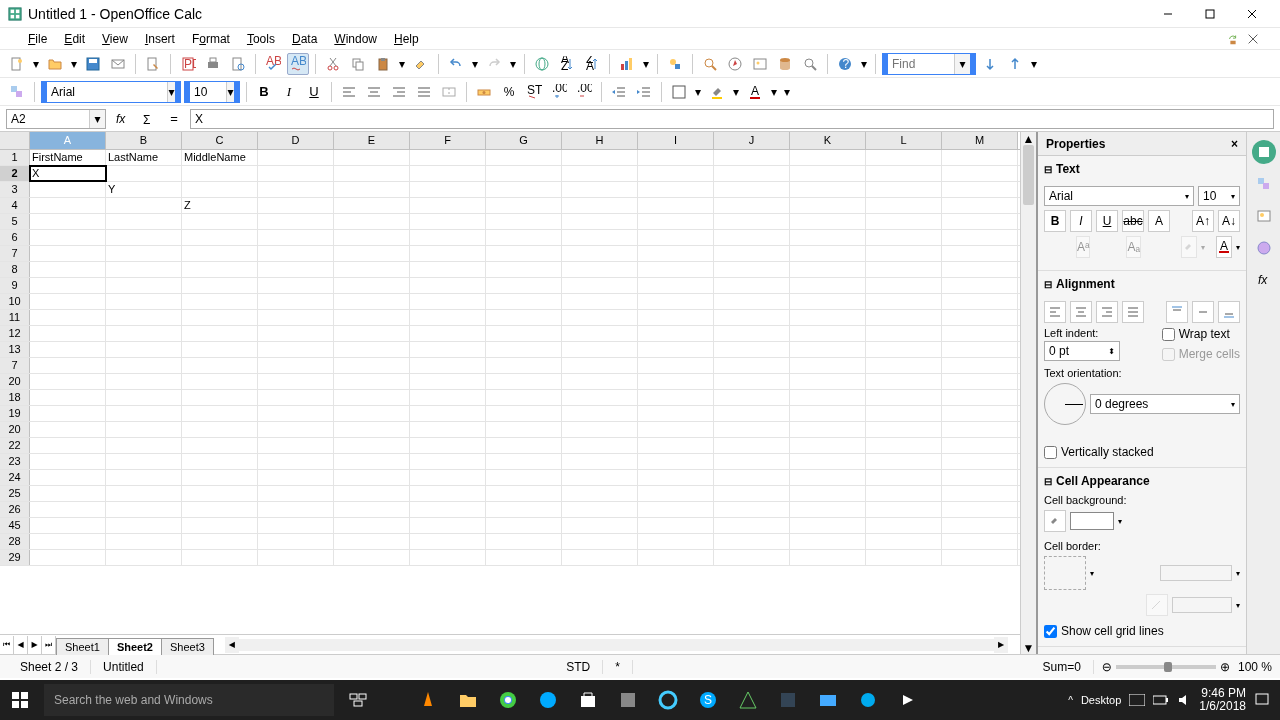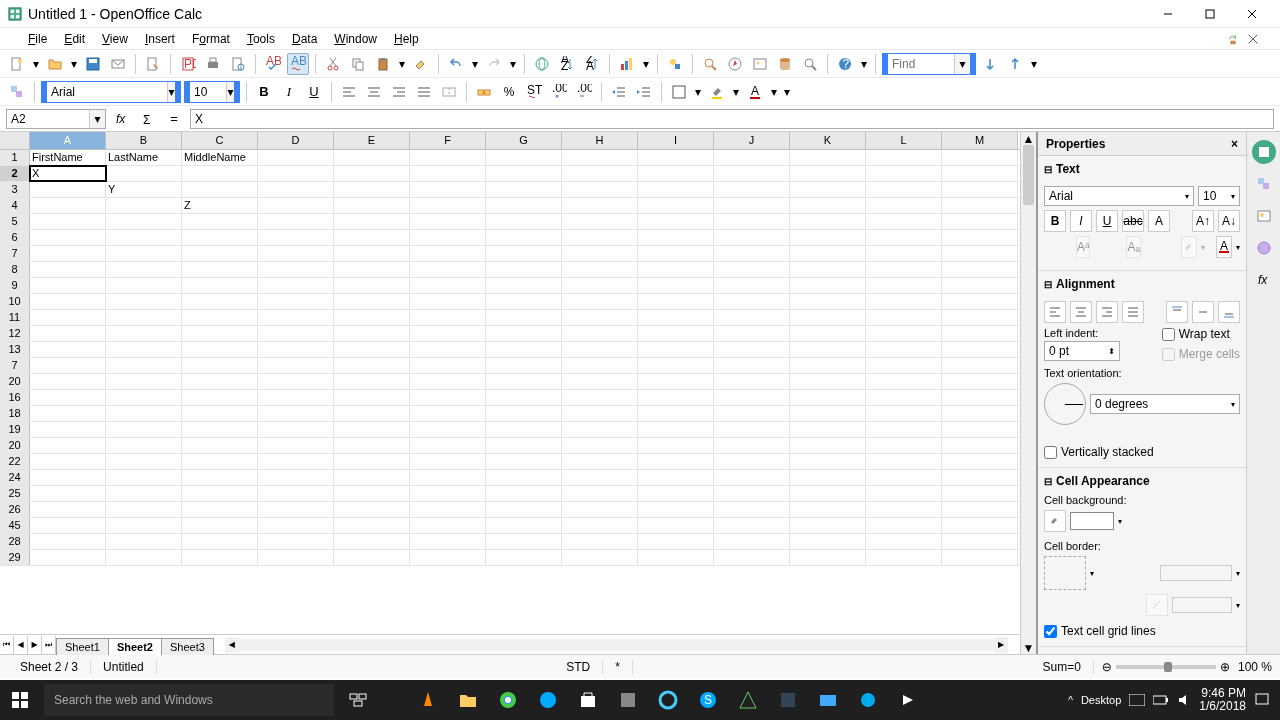--- a/index.html
+++ b/index.html
@@ -763,36 +763,20 @@
           <div class="cell"></div>
           <div class="cell"></div>
           <div class="cell"></div>
           <div class="cell"></div>
           <div class="cell"></div>
           <div class="cell"></div>
           <div class="cell"></div>
           <div class="cell"></div>
         </div>
         <div class="gridrow">
-          <div class="rowhead">16</div>
-          <div class="cell"></div>
-          <div class="cell"></div>
-          <div class="cell"></div>
-          <div class="cell"></div>
-          <div class="cell"></div>
-          <div class="cell"></div>
-          <div class="cell"></div>
-          <div class="cell"></div>
-          <div class="cell"></div>
-          <div class="cell"></div>
-          <div class="cell"></div>
-          <div class="cell"></div>
-          <div class="cell"></div>
-        </div>
-        <div class="gridrow">
           <div class="rowhead">18</div>
           <div class="cell"></div>
           <div class="cell"></div>
           <div class="cell"></div>
           <div class="cell"></div>
           <div class="cell"></div>
           <div class="cell"></div>
           <div class="cell"></div>
           <div class="cell"></div>
           <div class="cell"></div>
@@ -828,20 +812,36 @@
           <div class="cell"></div>
           <div class="cell"></div>
           <div class="cell"></div>
           <div class="cell"></div>
           <div class="cell"></div>
           <div class="cell"></div>
           <div class="cell"></div>
         </div>
         <div class="gridrow">
           <div class="rowhead">22</div>
+          <div class="cell"></div>
+          <div class="cell"></div>
+          <div class="cell"></div>
+          <div class="cell"></div>
+          <div class="cell"></div>
+          <div class="cell"></div>
+          <div class="cell"></div>
+          <div class="cell"></div>
+          <div class="cell"></div>
+          <div class="cell"></div>
+          <div class="cell"></div>
+          <div class="cell"></div>
+          <div class="cell"></div>
+        </div>
+        <div class="gridrow">
+          <div class="rowhead">23</div>
           <div class="cell"></div>
           <div class="cell"></div>
           <div class="cell"></div>
           <div class="cell"></div>
           <div class="cell"></div>
           <div class="cell"></div>
           <div class="cell"></div>
           <div class="cell"></div>
           <div class="cell"></div>
           <div class="cell"></div>
@@ -1148,21 +1148,21 @@
           <div class="pbtn disabled">
               <svg viewBox="0 0 14 14">
                 <line x1="2" y1="11" x2="10" y2="3" stroke="#aaa"></line>
               </svg>
             </div>
           <div style="width:60px;height:16px;border:1px solid #ccc"></div>
           <span style="font-size:8px">▾</span>
         </div>
         <label class="pcheck" style="margin-top:8px">
             <input type="checkbox" checked="" style="">
-            <span>Text cell grid lines</span>
+            <span>Show cell grid lines</span>
           </label>
       </div>
     </div>
   </div>
 
   <div class="sidedock">
     <div class="dockbtn" style="background:#4a8">
         <svg width="14" height="14">
           <rect x="2" y="2" width="10" height="10" fill="#fff"></rect>
         </svg>

